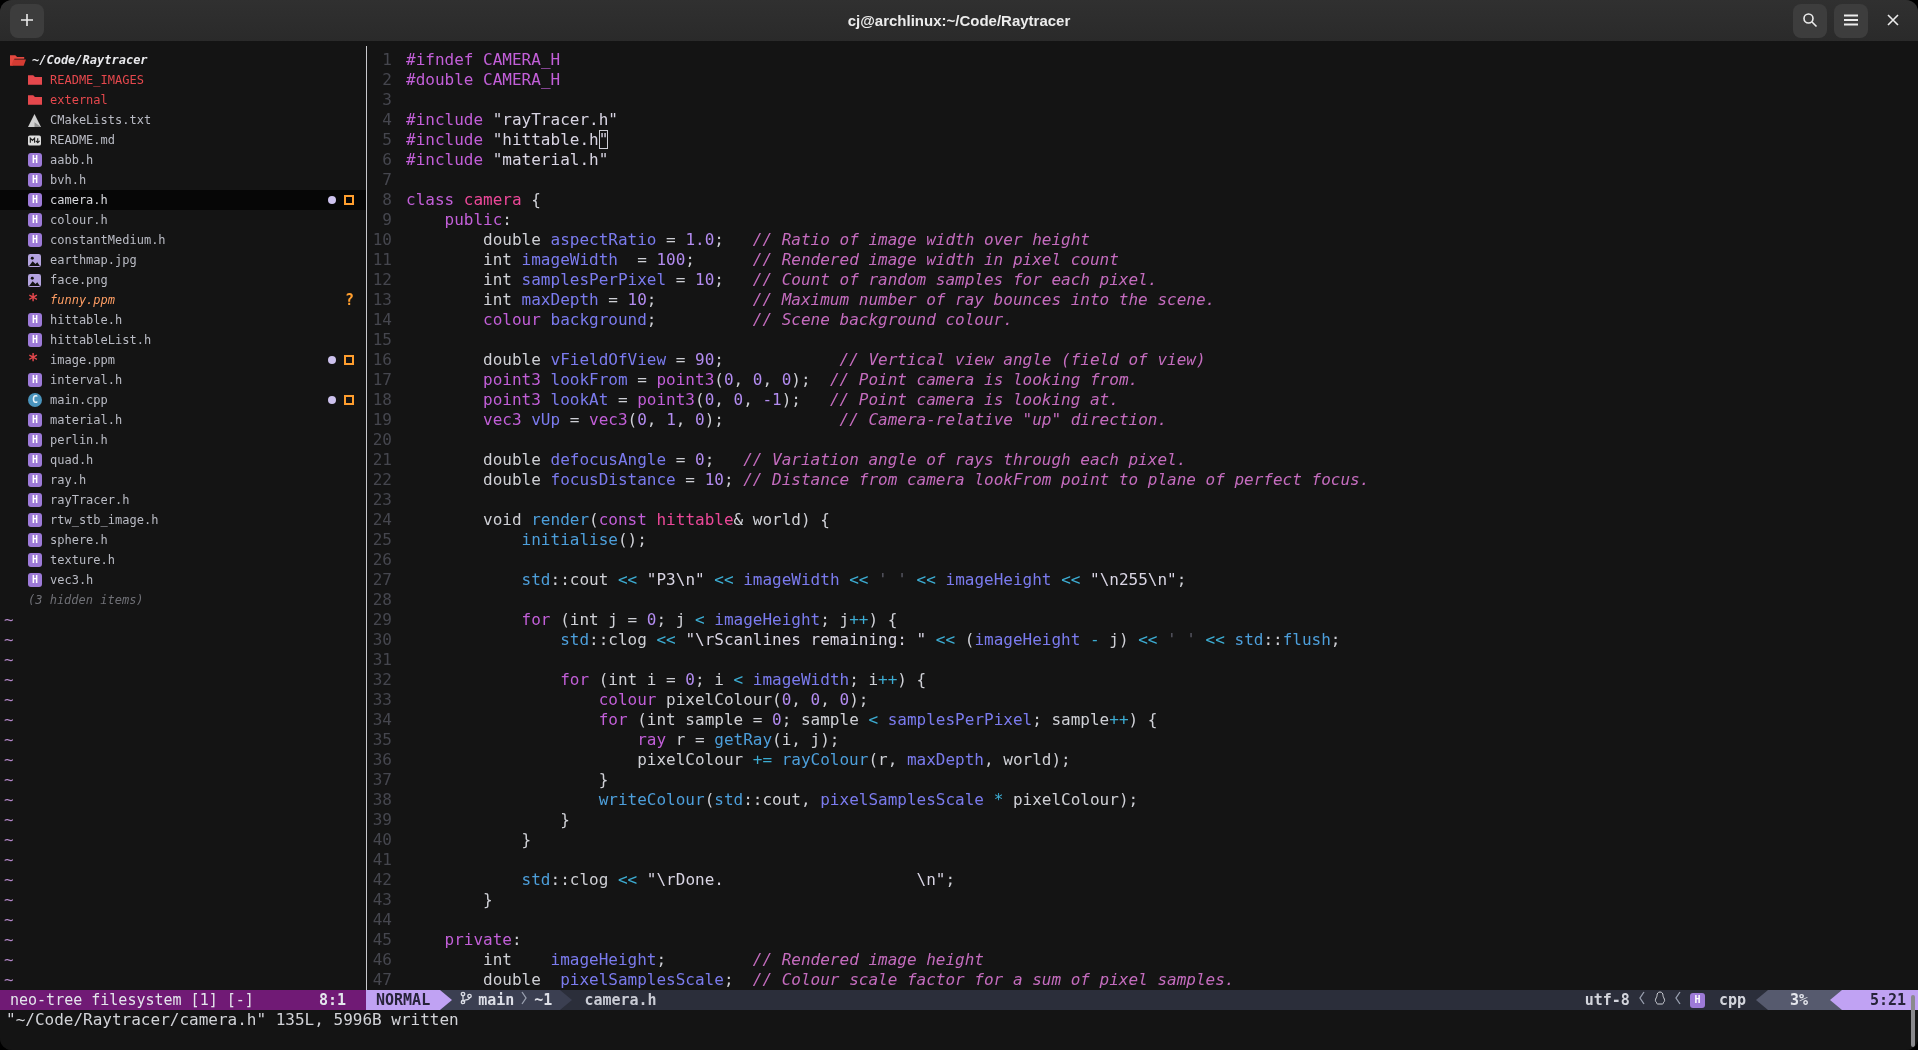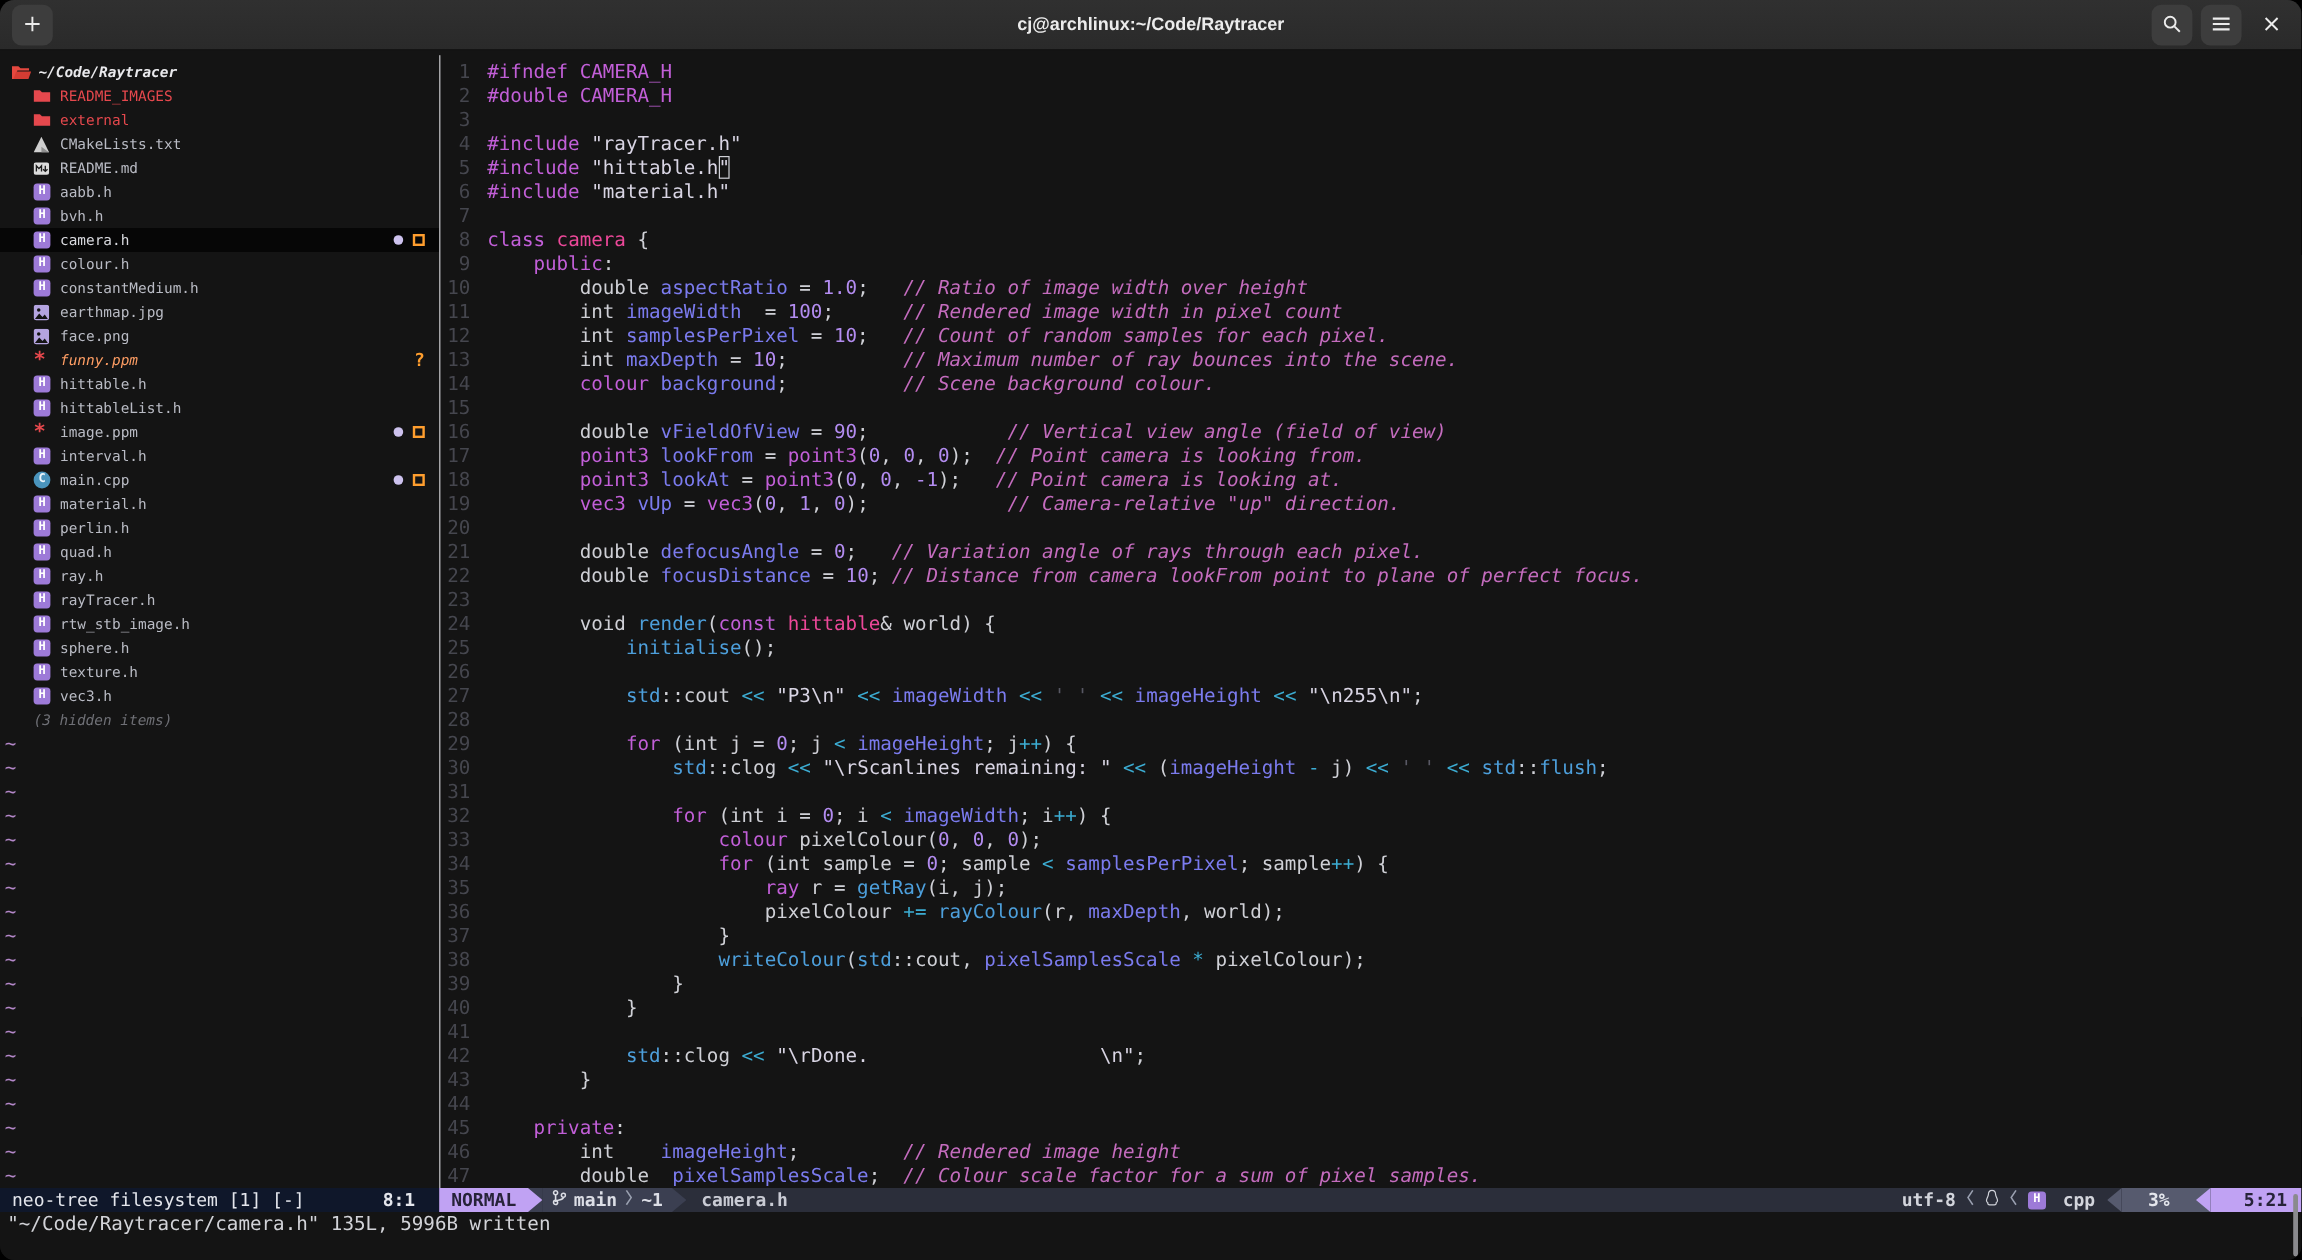--- a/index.html
+++ b/index.html
@@ -62,21 +62,21 @@
   .t-num { color:#b38cf0; }
   .t-str { color:#d9d5e4; }
   .t-chr { color:#585864; }
   .t-cmt { color:#c46cbe; font-style:italic; }
   .t-pln { color:#cfd0d6; }
   .t-cur { outline:1px solid #cfd0d6; outline-offset:-1px; }
 
   
   .statusline { position:absolute; left:0; top:948px; width:100%; height:20px;
                 background:#2b2e3a; font-size:15px; font-weight:bold; display:flex; }
-  .sl-neotree { width:366px; flex:none; background:#0f172a; color:#e4e6ec; display:flex; align-items:center; }
+  .sl-neotree { width:366px; flex:none; background:#701a75; color:#e4e6ec; display:flex; align-items:center; }
   .sl-nt-left { margin-left:10px; font-weight:normal; }
   .sl-nt-right { margin-left:auto; margin-right:20px; font-weight:bold; }
   .sl-mode { background:#c0a2f3; color:#272339; padding:0 10px; display:flex; align-items:center; }
   .sep { width:12px; height:20px; flex:none; }
   .sl-git { background:#3b3f51; color:#dcdee6; display:flex; align-items:center; gap:6px; padding:0 8px 0 8px;justify-content:flex-end; }
   .sl-file { color:#c9cbd4; margin-left:12px; display:flex; align-items:center; }
   .sl-spring { flex:1; }
   .sl-enc { display:flex; align-items:center; color:#d3d5dc; gap:8px; padding-right:10px; }
   .sl-hbadge { width:15px; height:15px; background:#9d7ad8; border-radius:3px; color:#fff;
                font-size:10px; display:flex; align-items:center; justify-content:center; margin-right:6px; }

